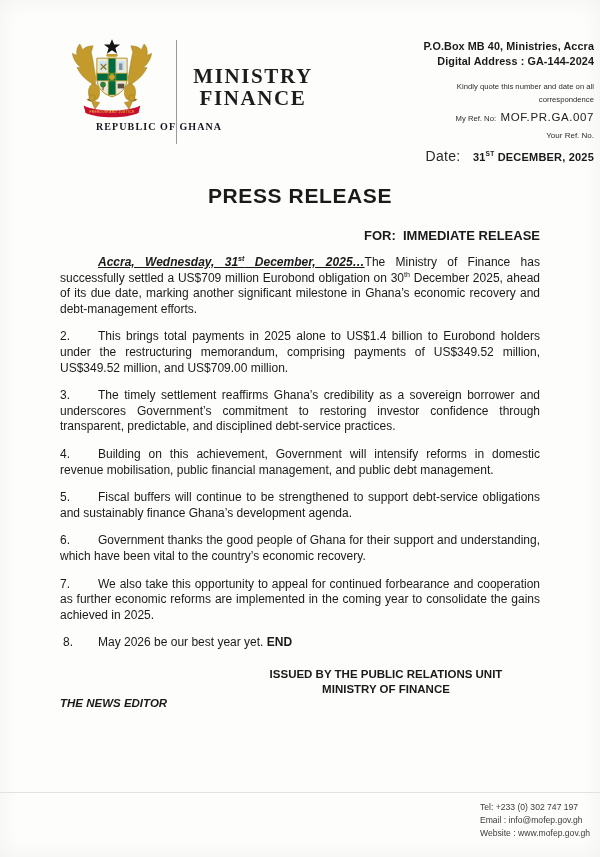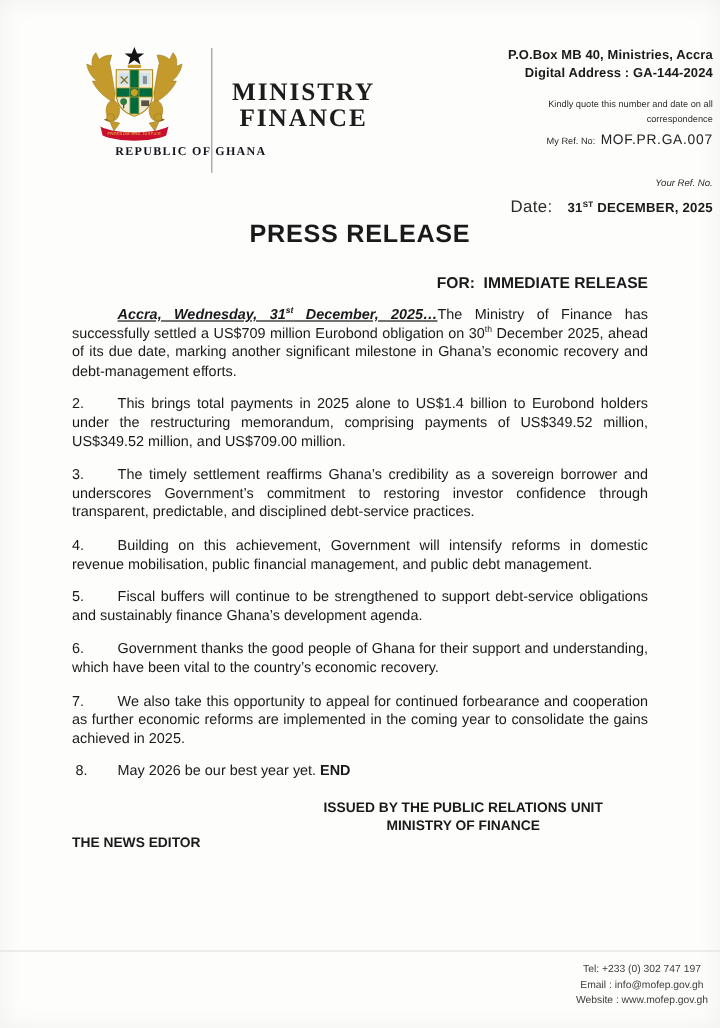--- a/index.html
+++ b/index.html
@@ -24,46 +24,46 @@
     margin-top:28px; width:138px; text-align:center; flex:0 0 auto;
     font-family:"Liberation Serif", serif; font-weight:600; font-size:21px;
     letter-spacing:1.6px; line-height:21.5px; color:#1c1c1c;
   }
   .ref-block { margin-left:auto; width:196px; padding-top:1px;text-align:right; }
   .addr { font-size:10.8px; font-weight:700; line-height:14.5px; letter-spacing:0.1px; }
   .quote-note { margin-top:12px; font-size:7.7px; color:#2b2b2b; line-height:13px; }
   .myref { margin-top:1px; white-space:nowrap; }
   .myref-lbl { font-size:7.7px; color:#2b2b2b; }
   .myref-val { font-size:11.5px; letter-spacing:0.6px; color:#222; }
-  .yourref { font-size:8px; color:#2b2b2b; margin-top:23px;font-style:italic; }
+  .yourref { font-size:8px; color:#2b2b2b; margin-top:6px; }
   .dateline { margin-top:7px; white-space:nowrap; }
   .date-lbl { font-size:14px; color:#2a2a2a; letter-spacing:0.3px; }
   .date-val { font-size:11px; font-weight:700; margin-left:8px; letter-spacing:0.2px; }
 
   
   .content { position:absolute; left:60px; width:480px; top:172px; }
   .press-title { text-align:center; font-size:21px; font-weight:700; letter-spacing:0.6px; margin:12px 0 0 0; }
   .for-line { text-align:right; font-weight:700; font-size:13px; margin-top:20px; white-space:pre; }
   .headline { text-align:center; font-weight:700; font-size:13.2px; margin-top:16px; line-height:16px; letter-spacing:0.1px; }
   .headline > span { display:block; text-decoration:underline; }
 
   .para { text-align:justify; font-size:12px; line-height:15.6px; margin-top:12px; position:relative; }
   .indent { text-indent:38px; }
   .pnum { position:absolute; left:0; top:0; text-indent:0; }
   .pnum-shift { left:3px; }
   .lead { font-weight:700; font-style:italic;text-decoration:underline; }
   .bold { font-weight:700; }
 
   .issued { margin-top:16px; margin-left:172px; width:308px; text-align:center;
             font-weight:700; font-size:11.5px; line-height:15px; }
-  .news-editor { font-weight:700; font-size:11.5px; margin-top:0.5px; }
+  .news-editor { font-weight:700; font-size:11.5px; margin-top:0.5px;font-style:italic; }
 
   
   .footer-rule { position:absolute; left:0; right:0; top:792px; height:1px; background:#e2e2de; }
-  .footer { position:absolute; right:10px; top:801px; text-align:center;
+  .footer { position:absolute; right:10px; top:801px; text-align:left;
             font-size:8.6px; color:#3c3c3c; line-height:13px; }
 </style>
 </head>
 <body>
 
 <div class="page">
 
   <div class="header">
 
     <div class="crest-block">

